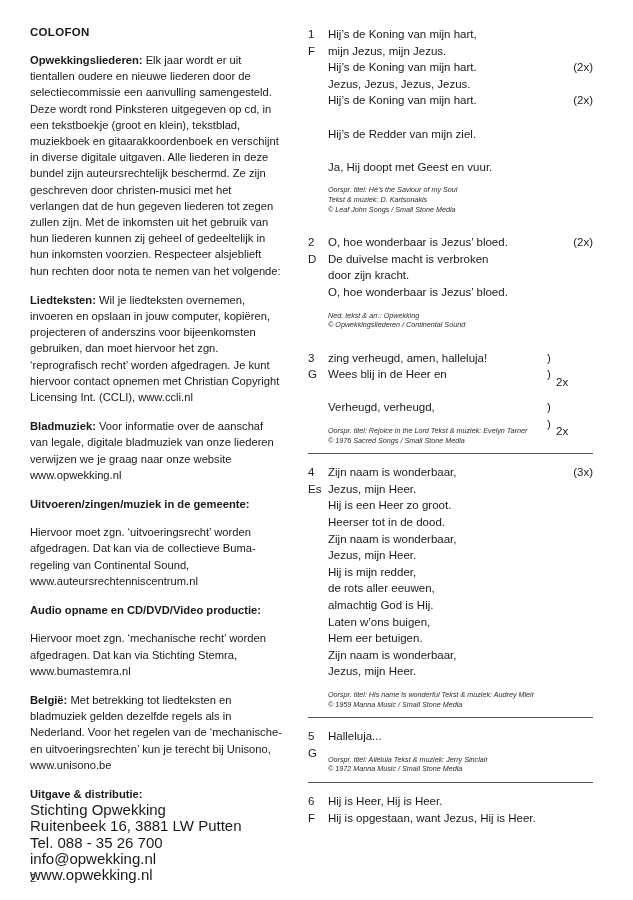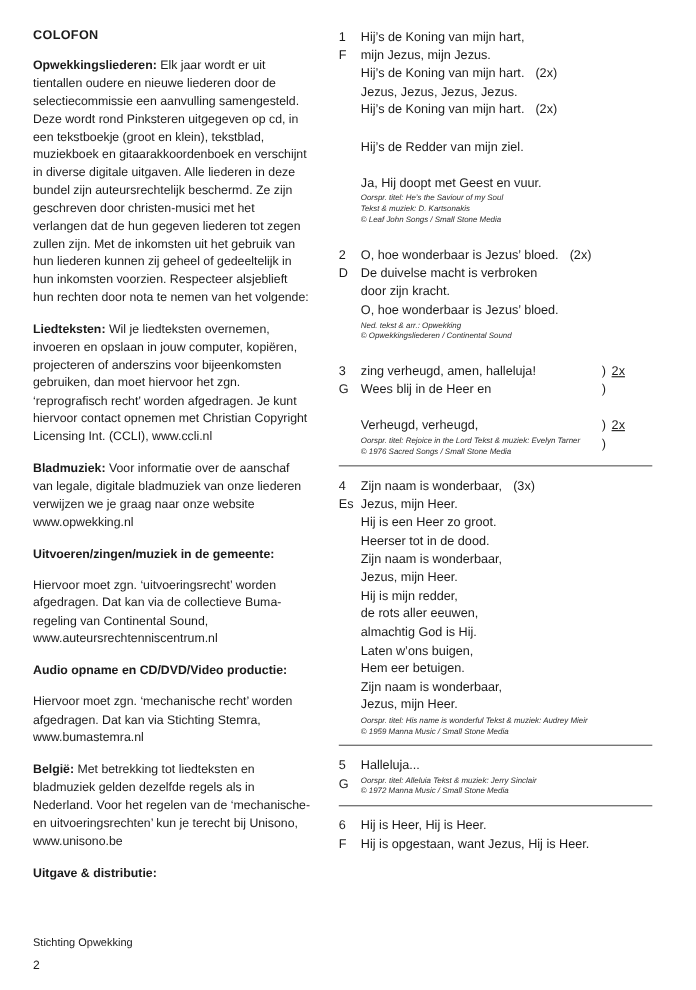--- a/index.html
+++ b/index.html
@@ -51,23 +51,22 @@
   .para .lead {
     font-weight: bold;
   }
   .sec-head {
     font-size: 11.2px;
     font-weight: bold;
     line-height: 16.2px;
     margin: 0;
   }
   .addr-line {
-    font-size: 10px;
+    font-size: 15px;
     line-height: 16.2px;
-    margin-top: 48px;
   }
   .edition {
     margin-top: 20px;
   }
 
   
   .song {
     display: flex;
     margin-bottom: 6px;
   }
@@ -81,39 +80,40 @@
     display: block;
   }
   .song-marks .letter {
     display: block;
   }
   .song-body {
     flex: 1 1 auto;
   }
   .lyric-row {
     display: flex;
-    justify-content: flex-start;
+    justify-content: space-between;
     font-size: 11.5px;
     line-height: 16.6px;
   }
   .lyric-row .txt {
     white-space: pre-wrap;
   }
   .lyric-row .rep {
     padding-left: 10px;
     white-space: nowrap;
   }
   .lyric-blank {
     height: 16.6px;
   }
   .credits {
     font-size: 7.2px;
     line-height: 9.6px;
     font-style: italic;
     color: #2b2b2b;
+    margin-top: 10px;
   }
   .credits .copy {
   }
   .rule {
     border: none;
     border-top: 1px solid #555;
     margin: 8px 0 10px 0;
   }
   .brace-rows {
     display: flex;
@@ -135,22 +135,21 @@
     top: 0;
   }
   .brace .b2 {
     position: absolute;
     left: 0;
     top: 16.6px;
   }
   .brace .mult {
     position: absolute;
     left: 9px;
-    top: 0;
-    text-decoration: underline;
+    top: 24px;
   }
   .pagenum {
     position: absolute;
     left: 30px;
     bottom: 16px;
     font-size: 11px;
   }
   .spacer-14 { height: 14px; }
 </style>
 </head>

